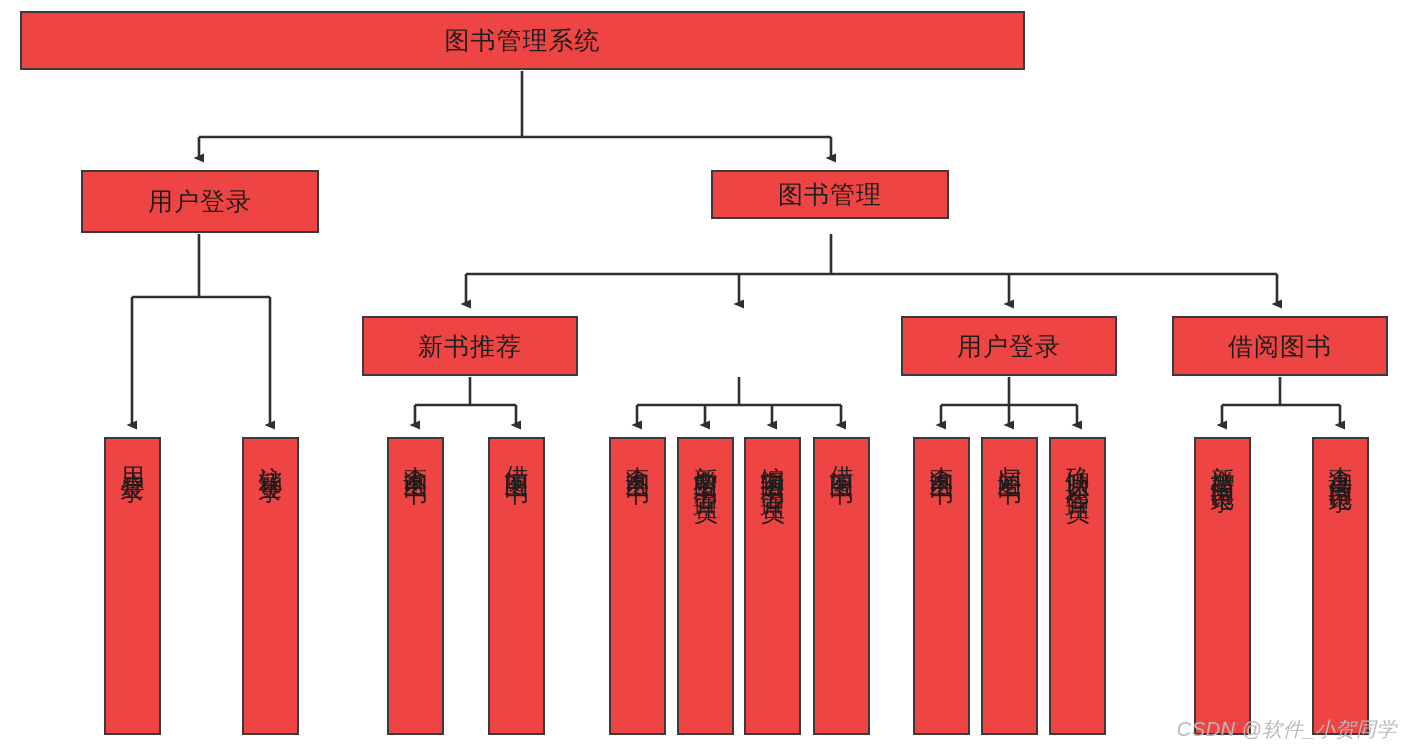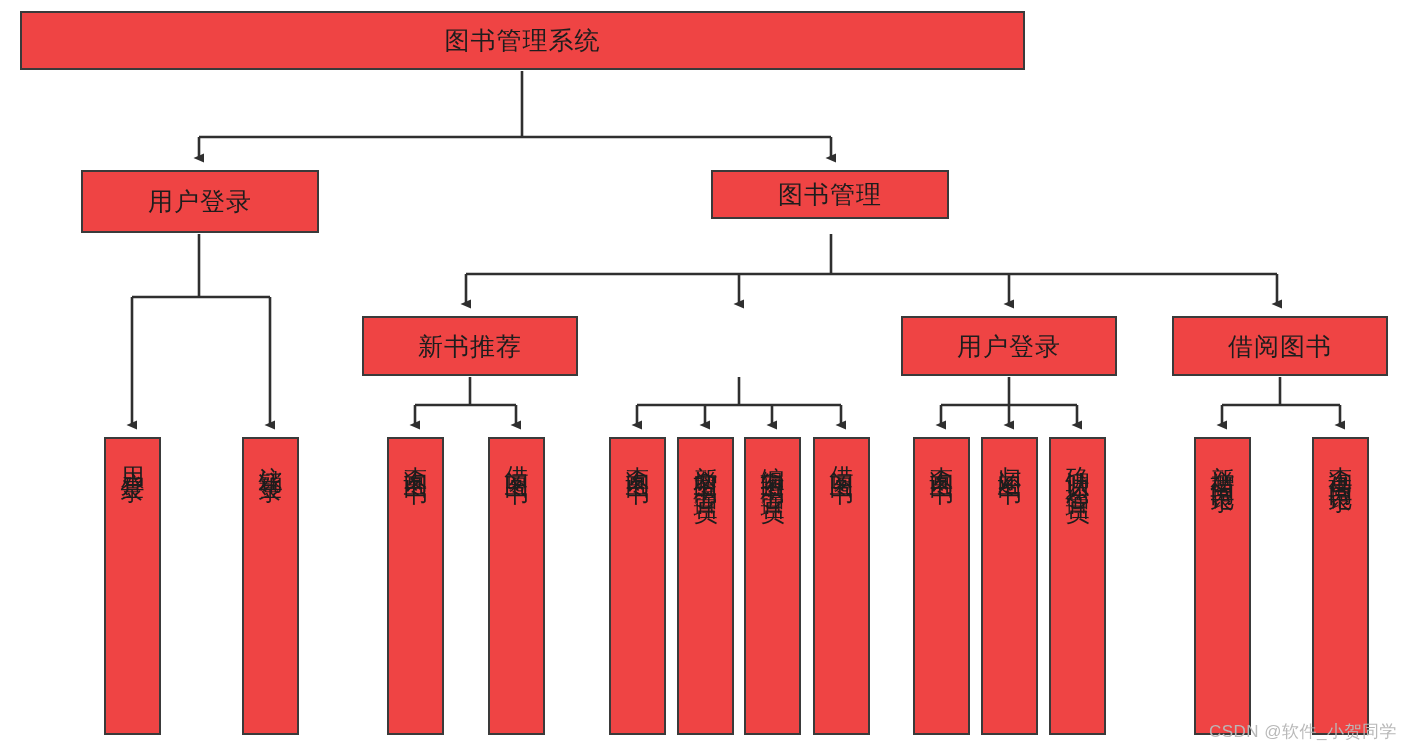--- a/index.html
+++ b/index.html
@@ -53,25 +53,26 @@
     white-space:normal;
     height:auto;
     max-height:282px;
   }
 
   
   #watermark{
     position:absolute;
     right:8px;
     bottom:4px;
-    font-size:17px;
+    font-size:20px;
     color:#b9b9b9;
     letter-spacing:0.5px;
     white-space:nowrap;
     pointer-events:none;
+    font-style:italic;
   }
 </style>
 </head>
 <body>
 
 <div id="stage">
 
   <svg id="wires" viewBox="0 0 1405 747" width="1405" height="747" aria-hidden="true">
     <defs>
       <marker id="ah" markerWidth="12" markerHeight="12" refX="6" refY="6" orient="auto" markerUnits="userSpaceOnUse">

